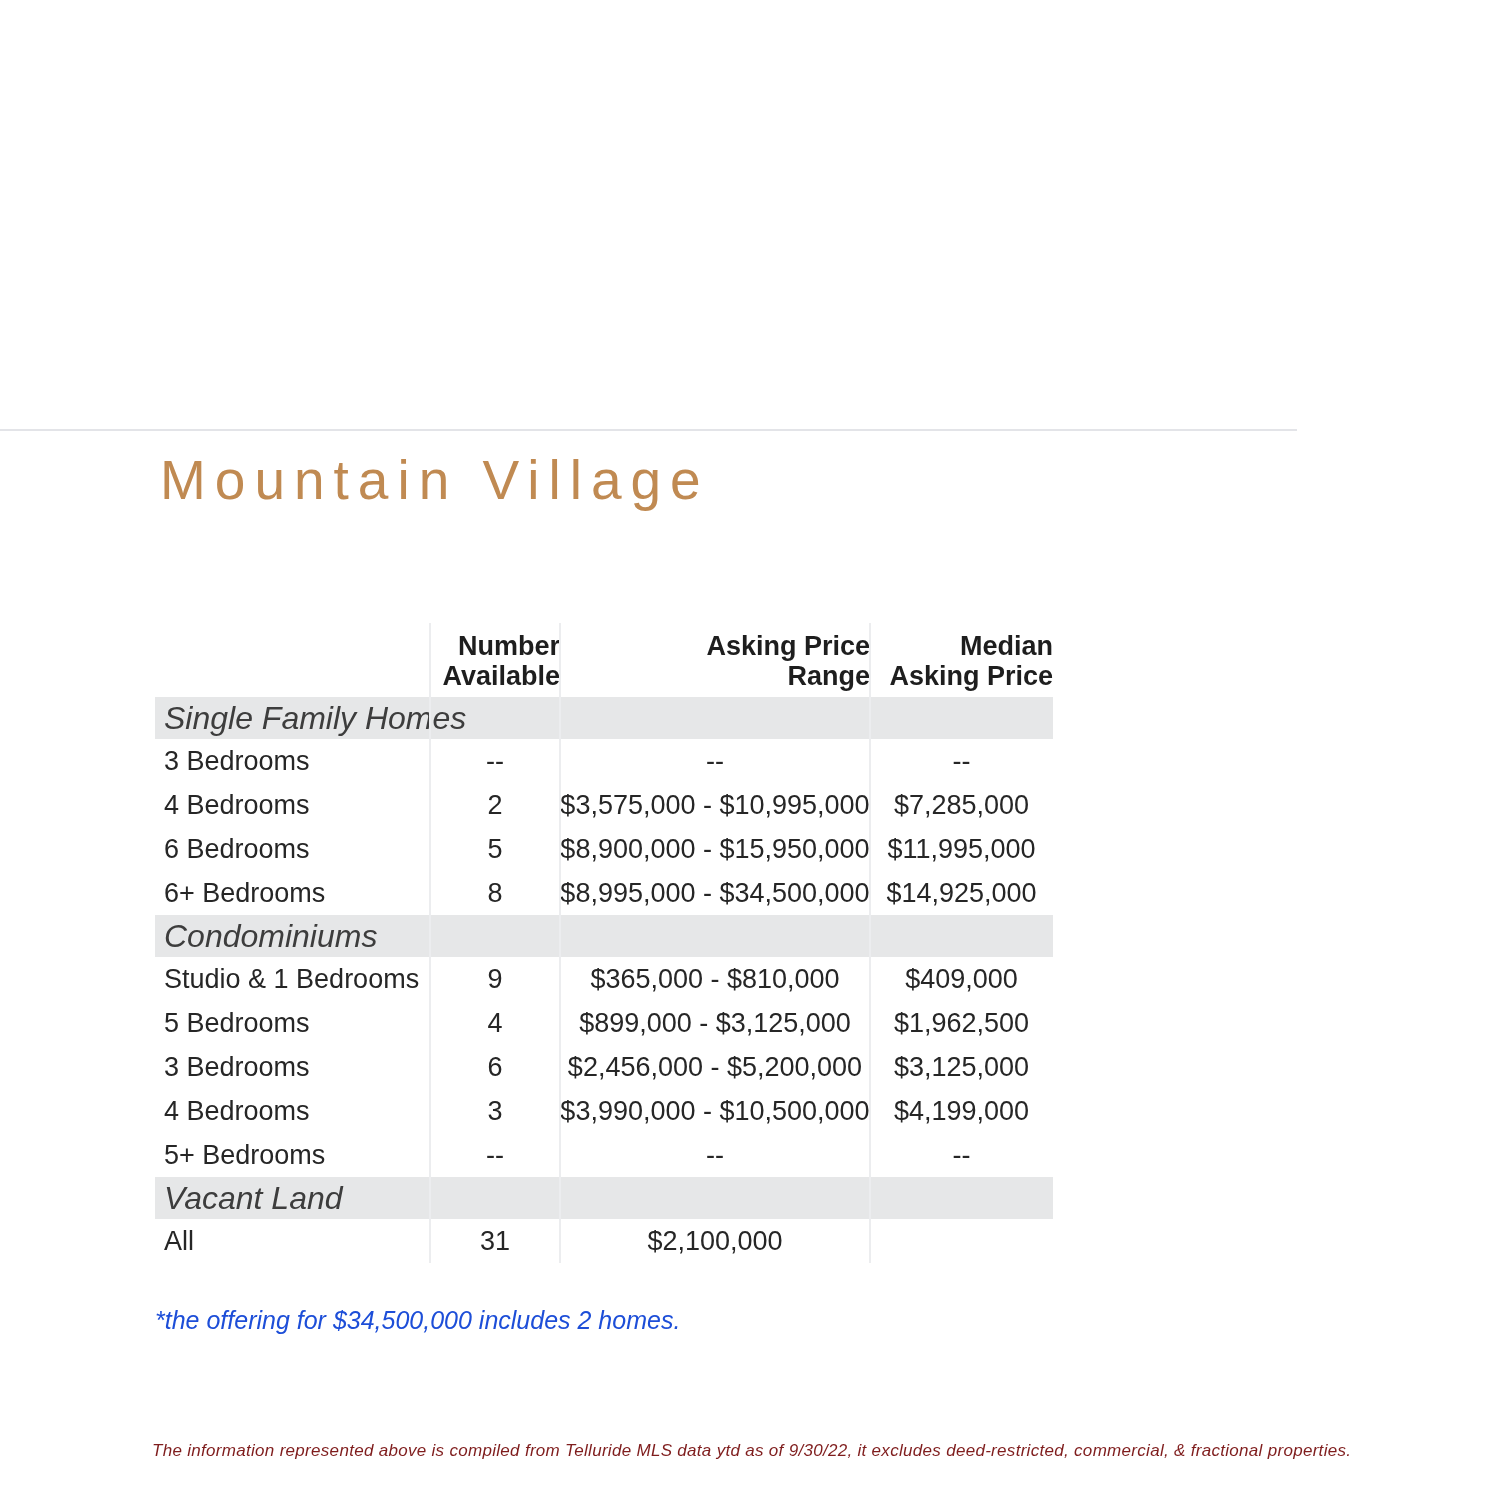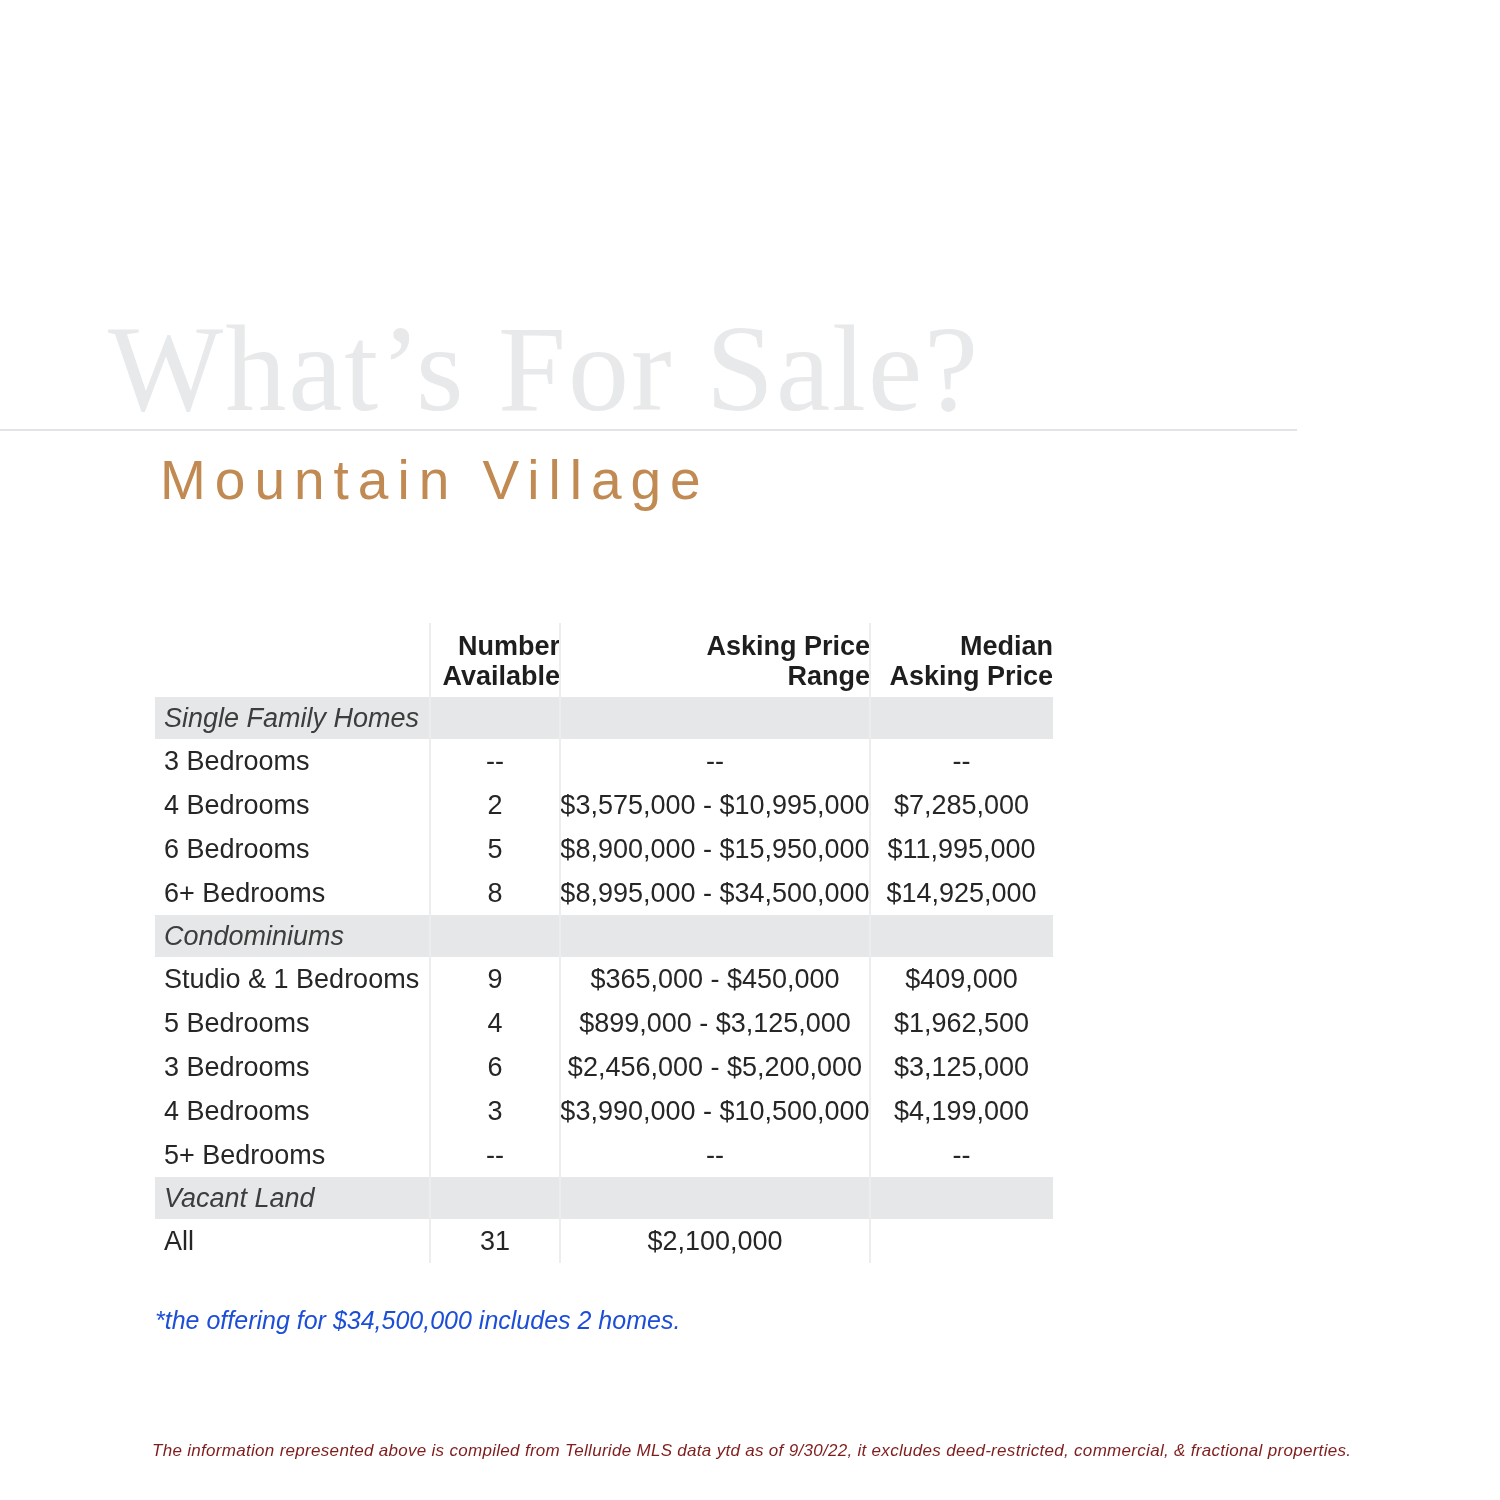--- a/index.html
+++ b/index.html
@@ -29,21 +29,21 @@
   .thead {
     display:grid; grid-template-columns:275px 130px 310px 183px;
     height:74px; align-items:end;
   }
   .thead .hcell {
     text-align:right; font-weight:bold; font-size:27px; line-height:30px;
     color:#1E1E1E; padding-bottom:6px;
   }
   .band {
     height:42px; background:#E6E7E8; display:flex; align-items:center;
-    padding-left:9px; font-style:italic; font-size:27px; color:#3D3D3D;
+    padding-left:9px; font-style:italic; font-size:32px; color:#3D3D3D;
   }
   .row {
     display:grid; grid-template-columns:275px 130px 310px 183px;
     height:44px; align-items:center; font-size:27px; color:#262626;
   }
   .row .c0 { padding-left:9px; text-align:left; }
   .row .c1, .row .c2, .row .c3 { text-align:center; }
   .footnote {
     position:absolute; left:155px; top:1306px;
     font-style:italic; font-size:25px; color:#1d4ed8;
@@ -52,21 +52,20 @@
     position:absolute; left:152px; top:1441px;
     font-style:italic; font-size:17px; color:#7f1d1d; letter-spacing:0.3px;
     white-space:nowrap;
   }
 </style>
 </head>
 <body>
 
 <div class="page">
 
-  <div class="watermark">What’s For Sale?</div>
   <div class="rule"></div>
   <div class="subtitle">Mountain Village</div>
 
   <div class="table-wrap">
 
     <div class="thead">
       <div class="hcell"></div>
       <div class="hcell">
         <div>Number</div>
         <div>Available</div>
@@ -106,21 +105,21 @@
       <div class="c1">8</div>
       <div class="c2">$8,995,000 - $34,500,000</div>
       <div class="c3">$14,925,000</div>
     </div>
 
     <div class="band">Condominiums</div>
 
     <div class="row">
       <div class="c0">Studio &amp; 1 Bedrooms</div>
       <div class="c1">9</div>
-      <div class="c2">$365,000 - $450,000</div>
+      <div class="c2">$365,000 - $810,000</div>
       <div class="c3">$409,000</div>
     </div>
     <div class="row">
       <div class="c0">5 Bedrooms</div>
       <div class="c1">4</div>
       <div class="c2">$899,000 - $3,125,000</div>
       <div class="c3">$1,962,500</div>
     </div>
     <div class="row">
       <div class="c0">3 Bedrooms</div>

